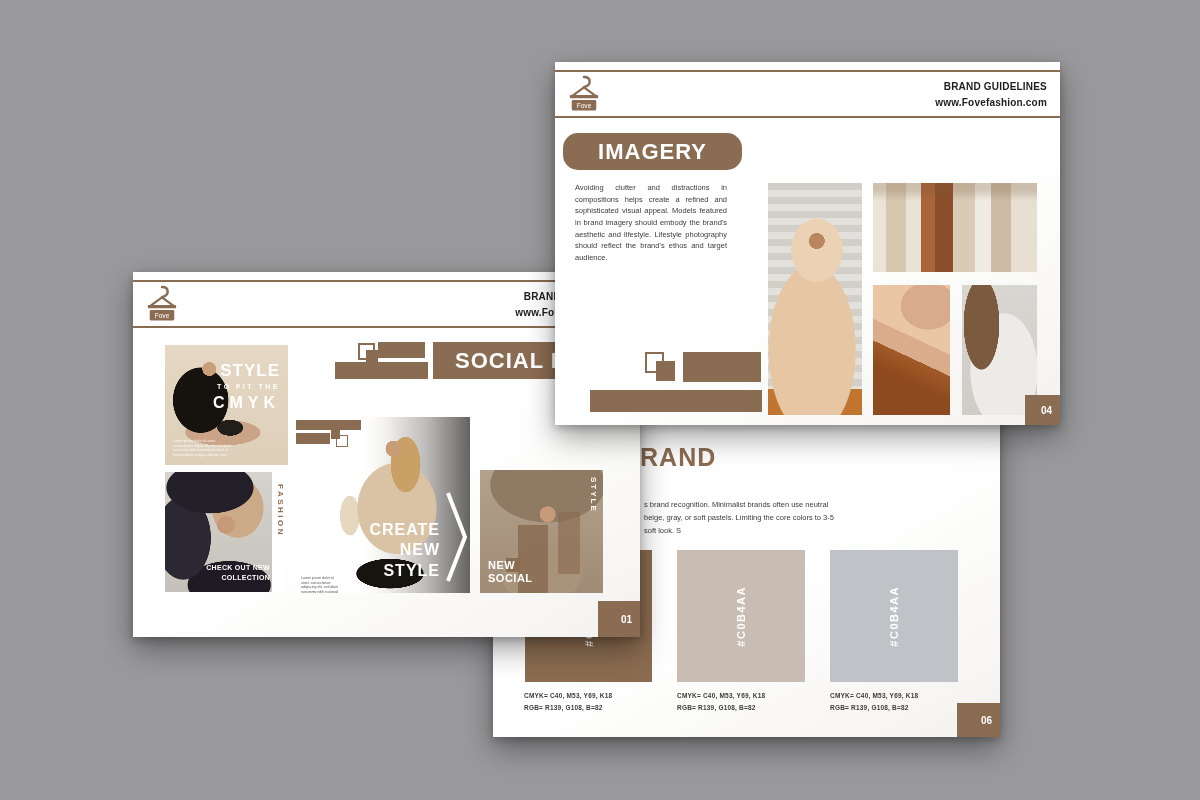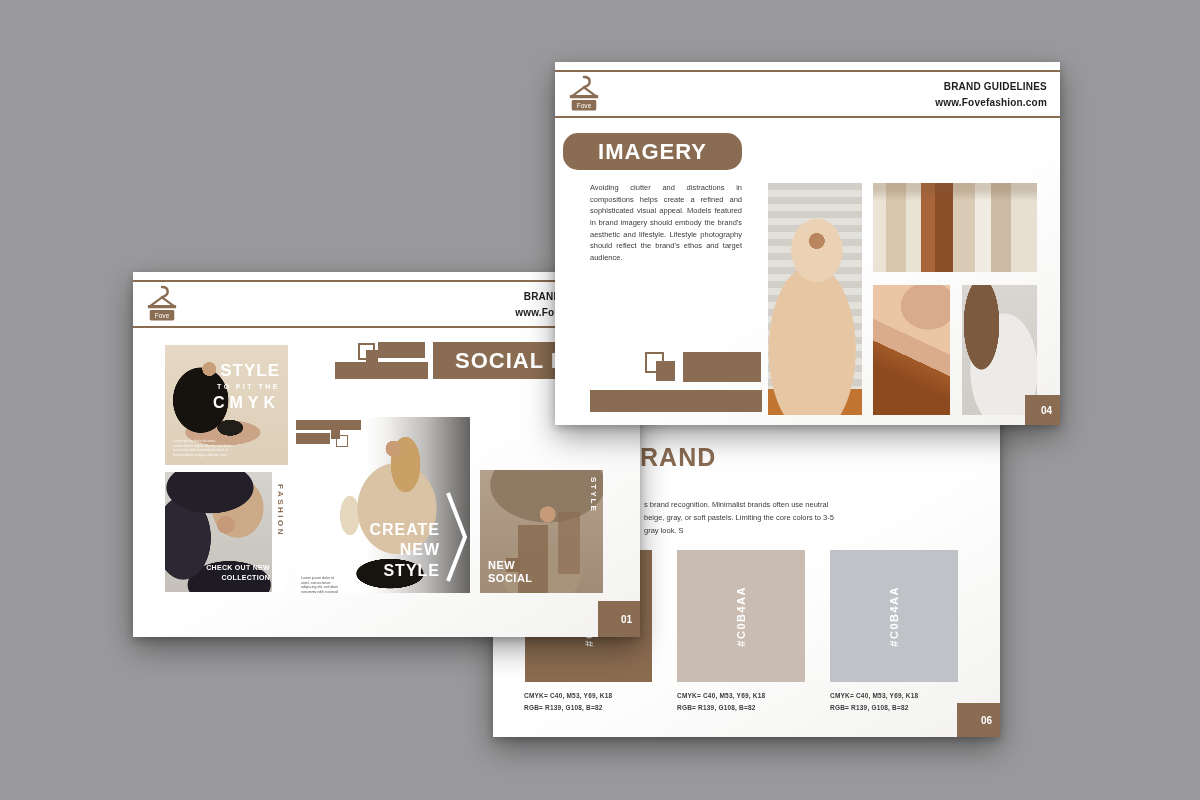--- a/index.html
+++ b/index.html
@@ -30,21 +30,21 @@
     font-size:10px;display:flex;align-items:center;justify-content:flex-end;padding-right:8px;box-sizing:border-box;}
   .bodytext{position:absolute;color:#3c3c3c;font-size:7.5px;line-height:1.55;text-align:justify;}
   .photo{position:absolute;}
   .fineprint{position:absolute;font-size:6px;line-height:1.35;transform:scale(.58);transform-origin:0 100%;}
   .v-down{writing-mode:vertical-rl;} 
   .v-up{writing-mode:vertical-rl;transform:rotate(180deg);} 
 
   
   .page-imagery{left:555px;top:62px;width:505px;height:363px;z-index:3;}
   .page-imagery .titlebox{left:8px;top:71px;width:179px;height:37px;justify-content:center;border-radius:15px;}
-  .page-imagery .bodytext{left:35px;top:120px;width:152px;}
+  .page-imagery .bodytext{left:20px;top:120px;width:152px;}
   .ph-hijab{left:213px;top:121px;width:94px;height:232px;
     background:
       radial-gradient(circle 8px at 52% 25%,#b9865f 98%,transparent),
       radial-gradient(ellipse 26px 32px at 52% 29%,#ecd2b4 98%,transparent),
       radial-gradient(ellipse 44px 86px at 47% 72%,#e7c7a3 98%,transparent),
       linear-gradient(0deg,#c27431 0 11%,transparent 11%),
       repeating-linear-gradient(180deg,#d2cfc9 0 7px,#e3e1dc 7px 14px);}
   .ph-rack{left:318px;top:121px;width:164px;height:89px;
     background:
       linear-gradient(180deg,rgba(120,90,60,.25) 0 8%,transparent 20%),
@@ -149,21 +149,21 @@
   .ck1{left:31px;} .ck2{left:184px;} .ck3{left:337px;}
   .page-brand .badge{width:43px;height:34px;}
 </style>
 </head>
 <body>
 
 <section class="page page-brand">
   <div class="title">BRAND</div>
   <div class="bline bl1">s brand recognition. Minimalist brands often use neutral</div>
   <div class="bline bl2">beige, gray, or soft pastels. Limiting the core colors to 3-5</div>
-  <div class="bline bl3">gray look. S</div>
+  <div class="bline bl3">soft look. S</div>
 
   <div class="swatch sw1">
     <div class="vlabel">
         <span class="v-up">#C0B4AA</span>
       </div>
   </div>
   <div class="swatch sw2">
     <div class="vlabel">
         <span class="v-up">#C0B4AA</span>
       </div>

